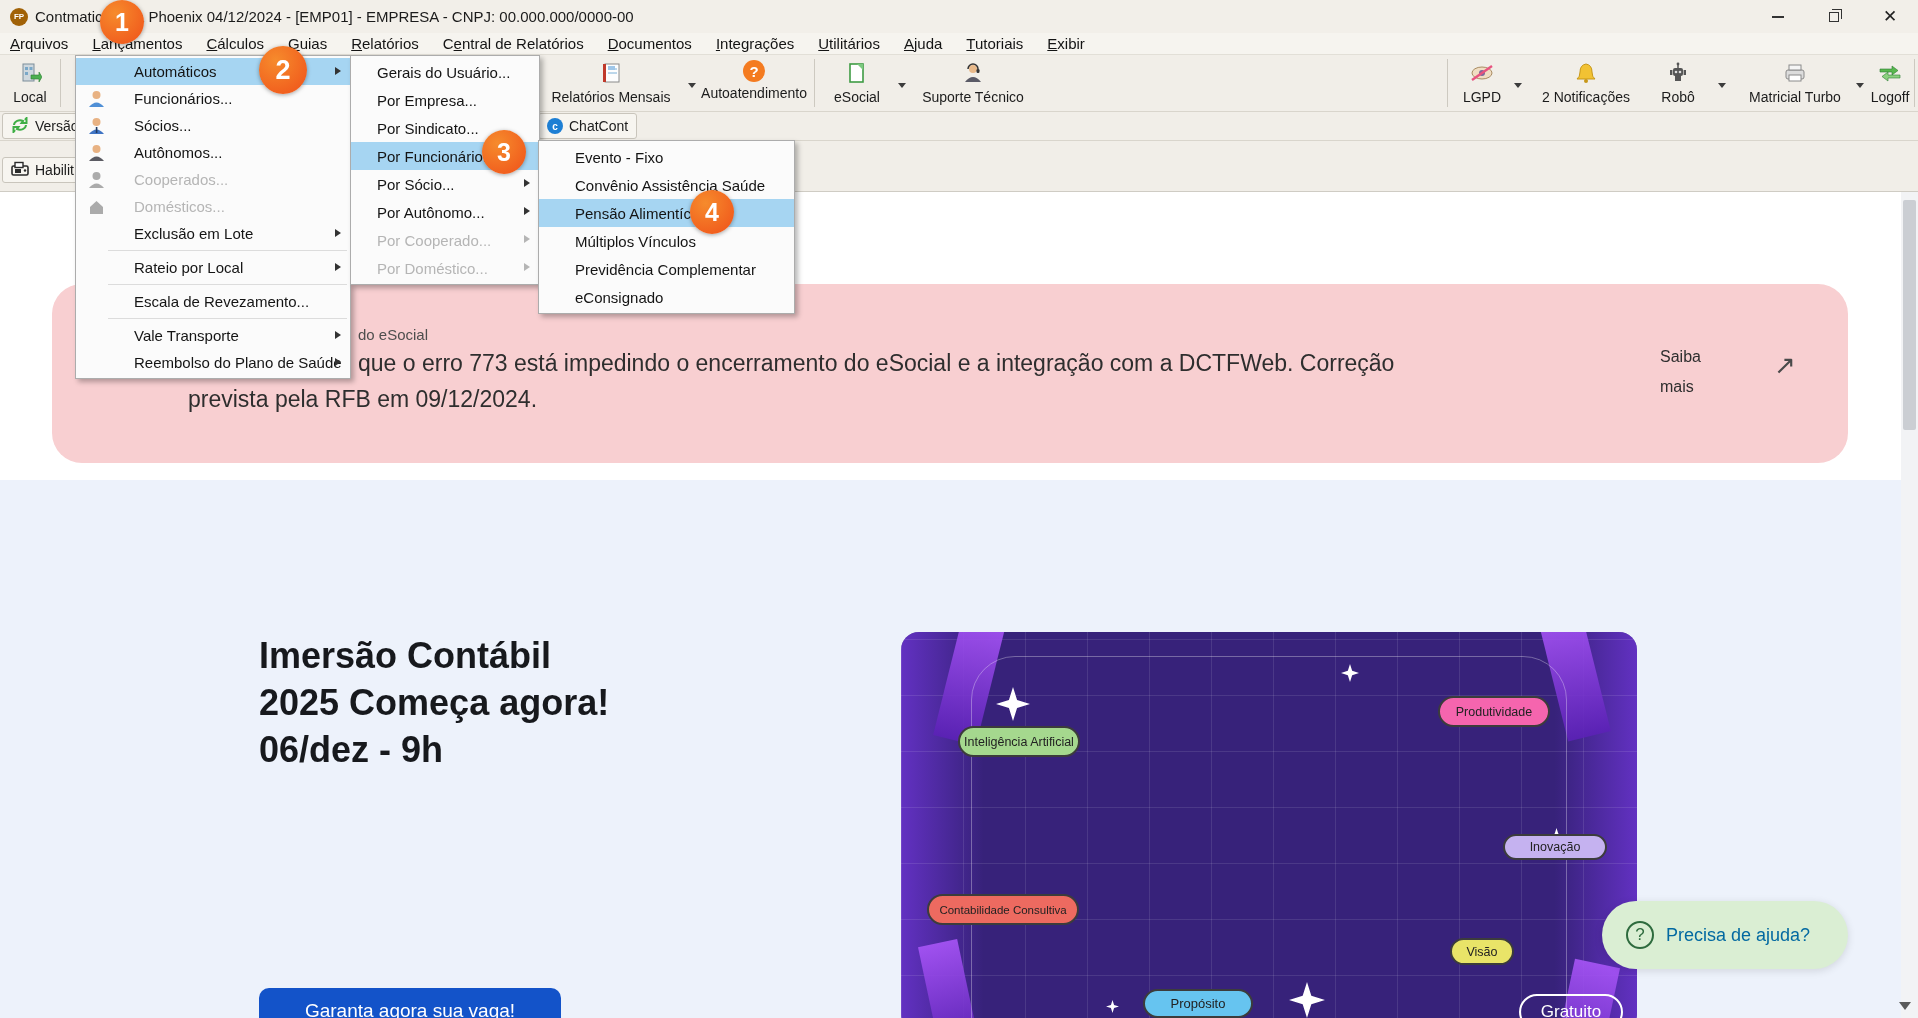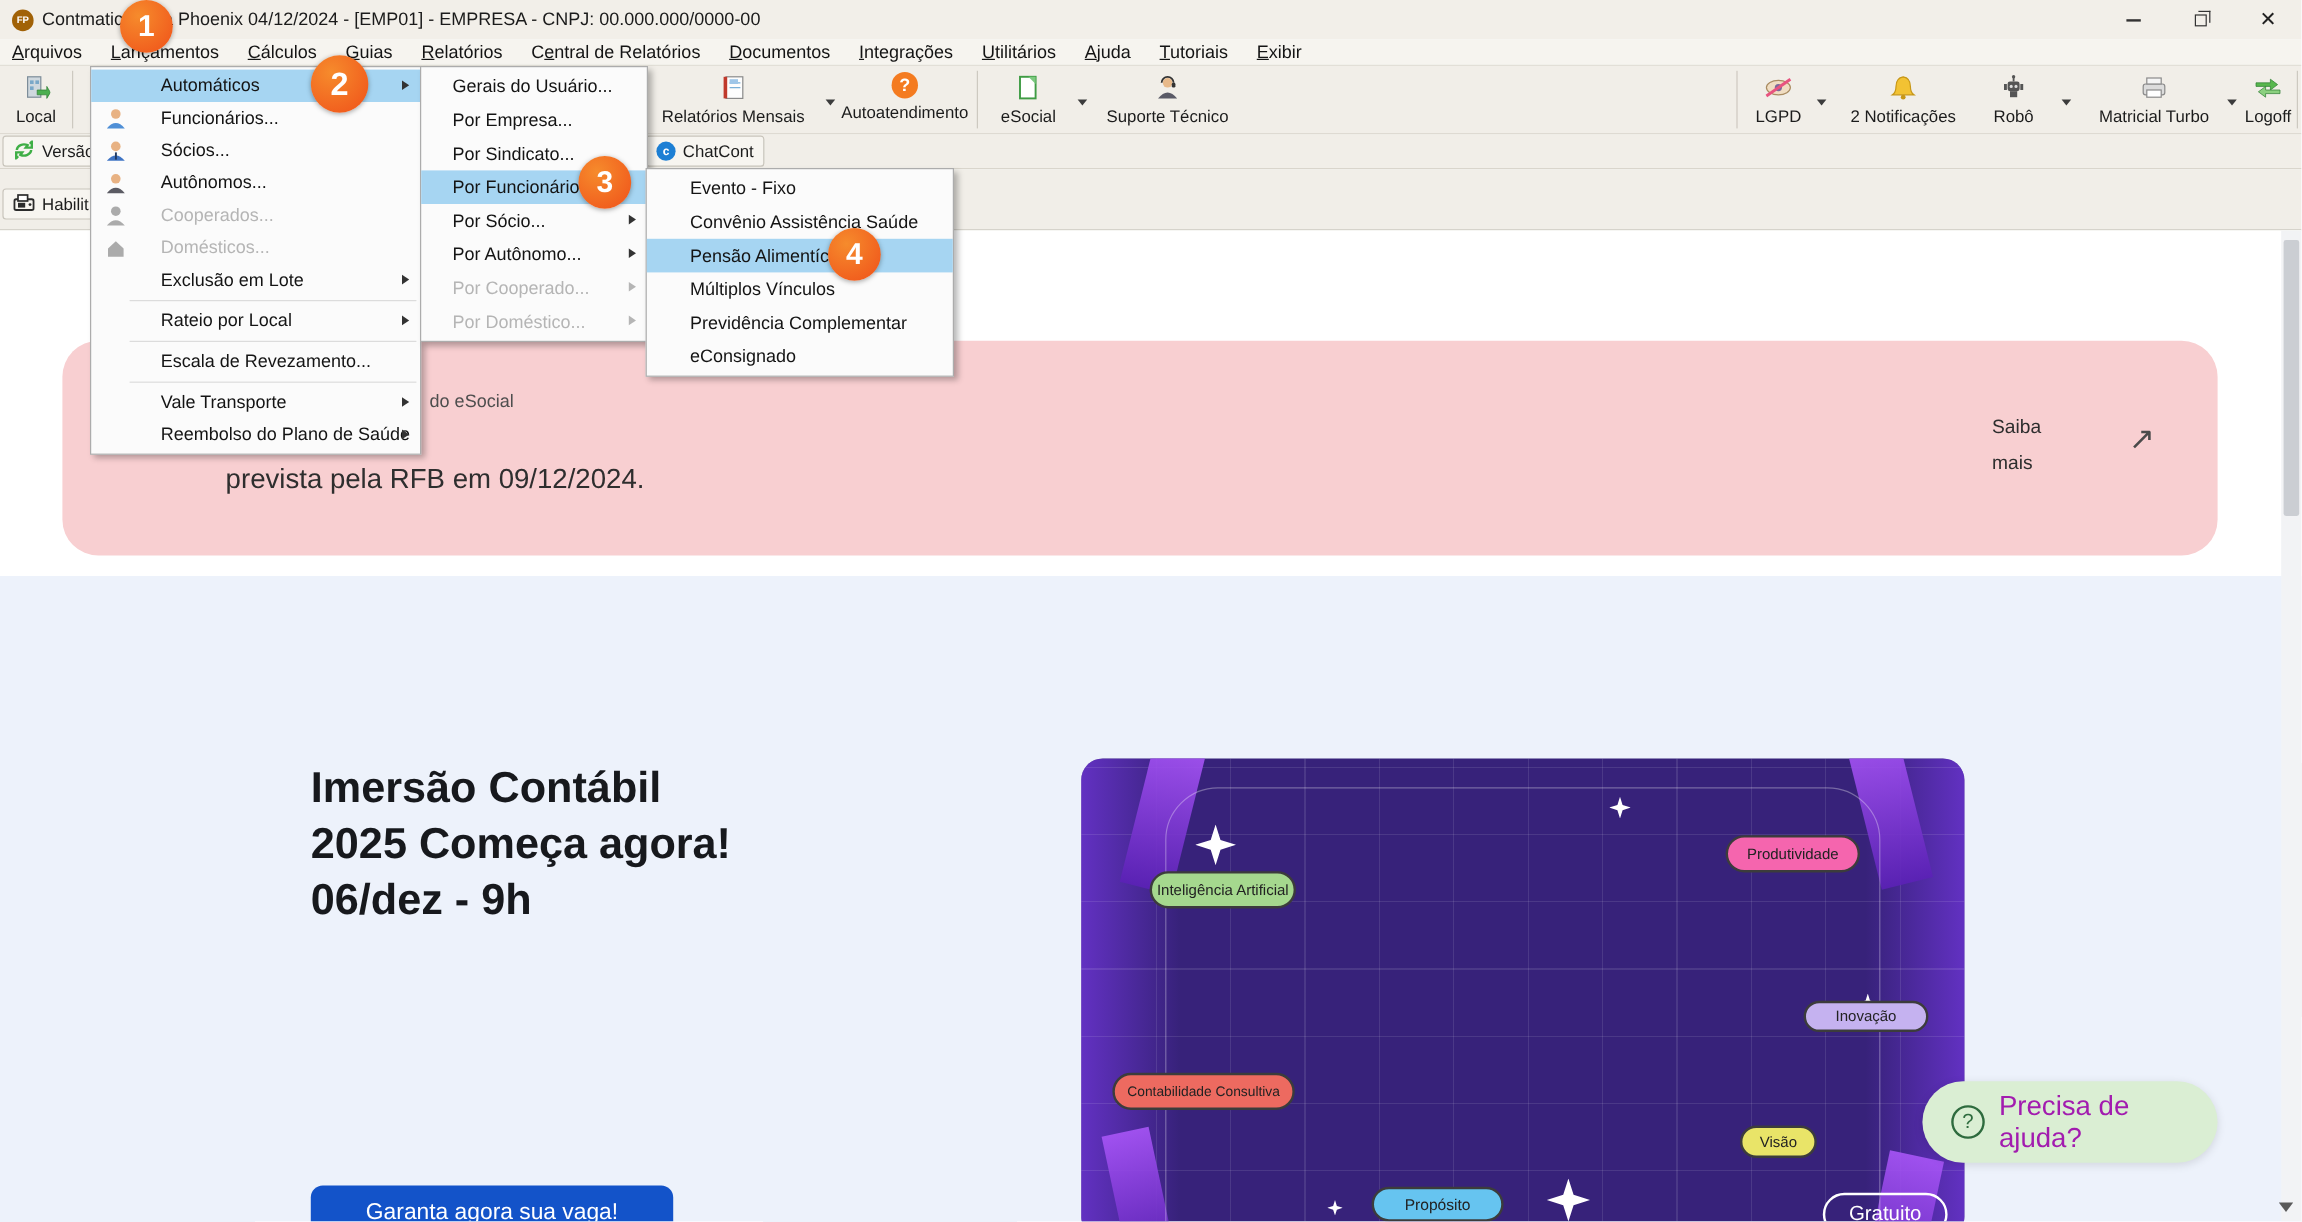--- a/index.html
+++ b/index.html
@@ -94,21 +94,21 @@
   .tag-yel { background:#e9e468; } .tag-cyan { background:#66c4f0; }
   .tag-ghost { background:transparent; border-color:#ffffff; color:#fff; font-size:17px; }
   .star { position:absolute; background:#fff;
     clip-path:polygon(50% 0,62% 38%,100% 50%,62% 62%,50% 100%,38% 62%,0 50%,38% 38%); }
   
   .help { position:absolute; left:1602px; top:421px; width:246px; height:68px; background:#daeed3;
     border-radius:34px; display:flex; align-items:center; gap:12px; padding-left:24px;
     box-shadow:0 2px 8px rgba(0,0,0,.12); }
   .help-q { width:28px; height:28px; border-radius:50%; border:2px solid #2e6b3e; color:#2e6b3e;
     font-size:17px; display:flex; align-items:center; justify-content:center; }
-  .help-label { font-size:23px; color:#a21caf; }
+  .help-label { font-size:18px; color:#0369a1; }
   
   .sbar { position:absolute; right:0; top:192px; width:17px; height:826px; background:#f2f3f5; }
   .sthumb { position:absolute; left:2px; right:2px; top:8px; height:230px; background:#cbced3; border-radius:2px; }
   .scroll-hint { position:absolute; left:1899px; top:1002px; width:0; height:0;
     border-left:6px solid transparent; border-right:6px solid transparent; border-top:8px solid #5a5a5a; }
   
   .menu { position:absolute; background:#fbfbfb; border:1px solid #acacac;
     box-shadow:3px 3px 5px rgba(0,0,0,.28); font-size:15px; color:#141414; padding:2px 0; }
   .menu1 { left:75px; top:55px; width:276px; z-index:50; }
   .menu2 { left:350px; top:55px; width:190px; z-index:51; }
@@ -317,20 +317,21 @@
           </svg>
       </span>
       <span>Habilit</span>
     </div>
   </div>
 
   <main class="content">
 
     <div class="alert">
       <div class="alert-head">do eSocial</div>
+      <div class="alert-l1">que o erro 773 está impedindo o encerramento do eSocial e a integração com a DCTFWeb. Correção</div>
       <div class="alert-l2">prevista pela RFB em 09/12/2024.</div>
       <div class="alert-cta">
         <div>Saiba</div>
         <div>mais</div>
       </div>
       <div class="alert-arrow">↗</div>
     </div>
 
     <section class="blue-band">
       <div class="hero-title">

